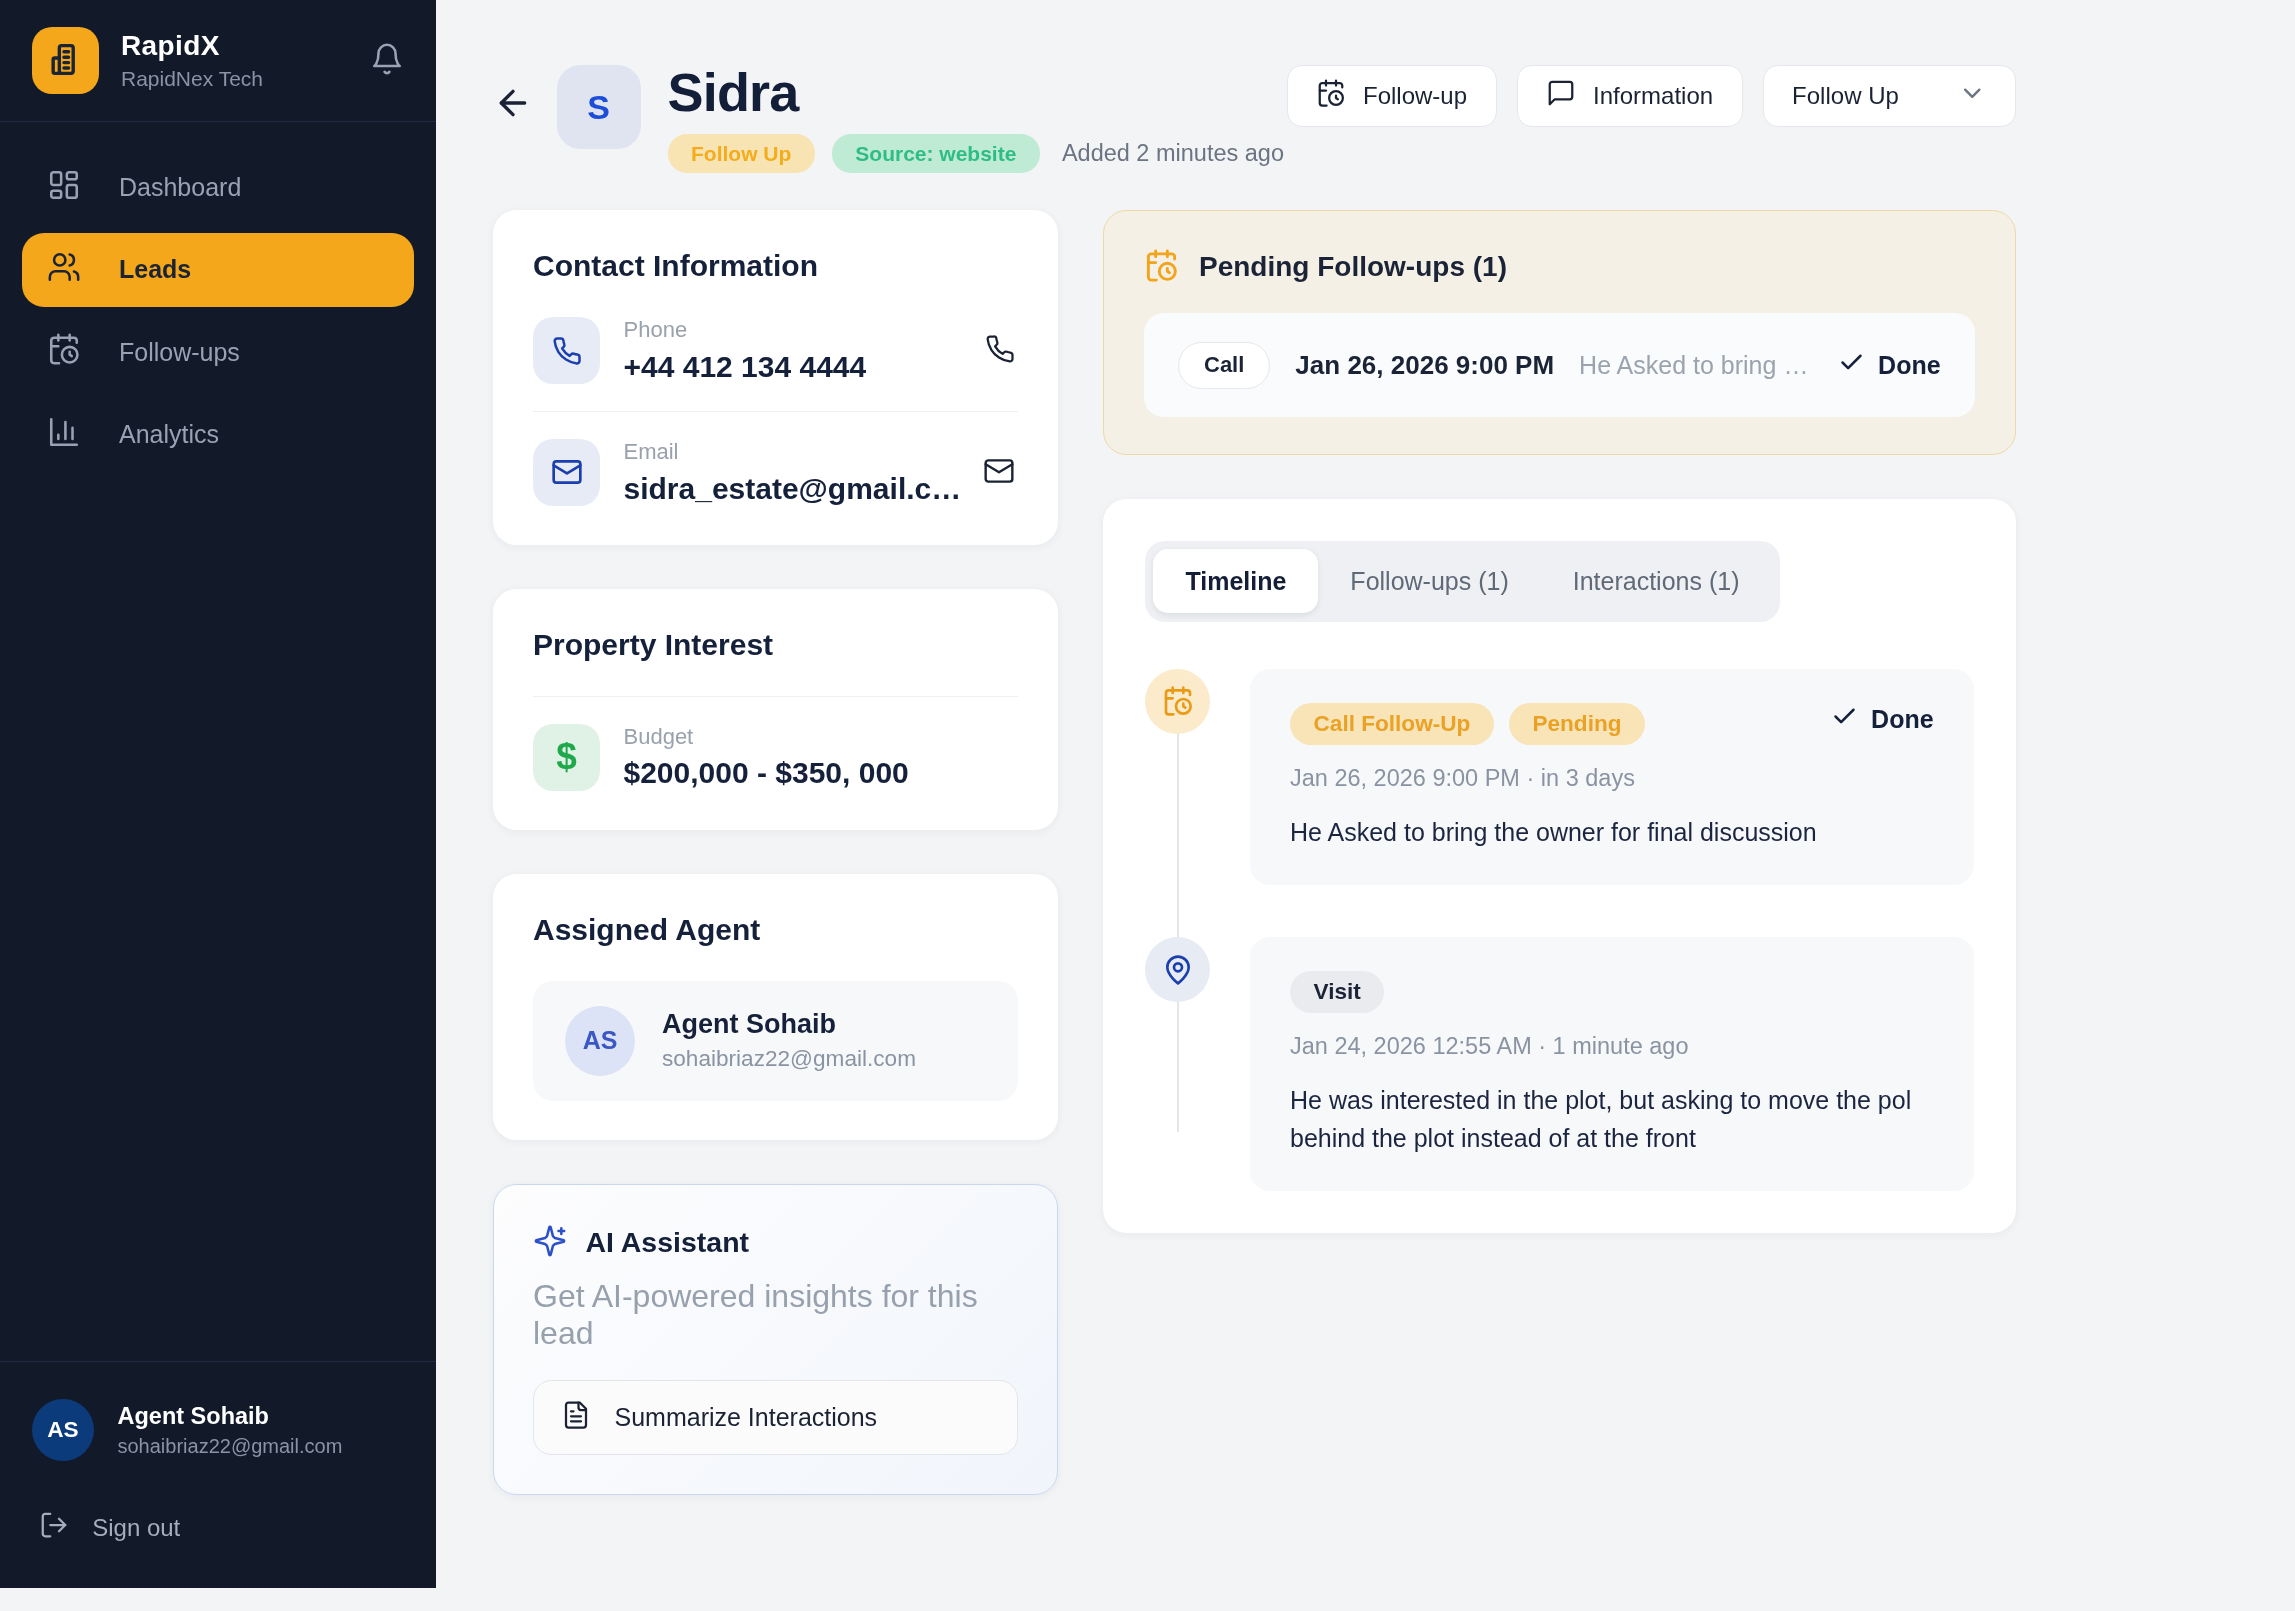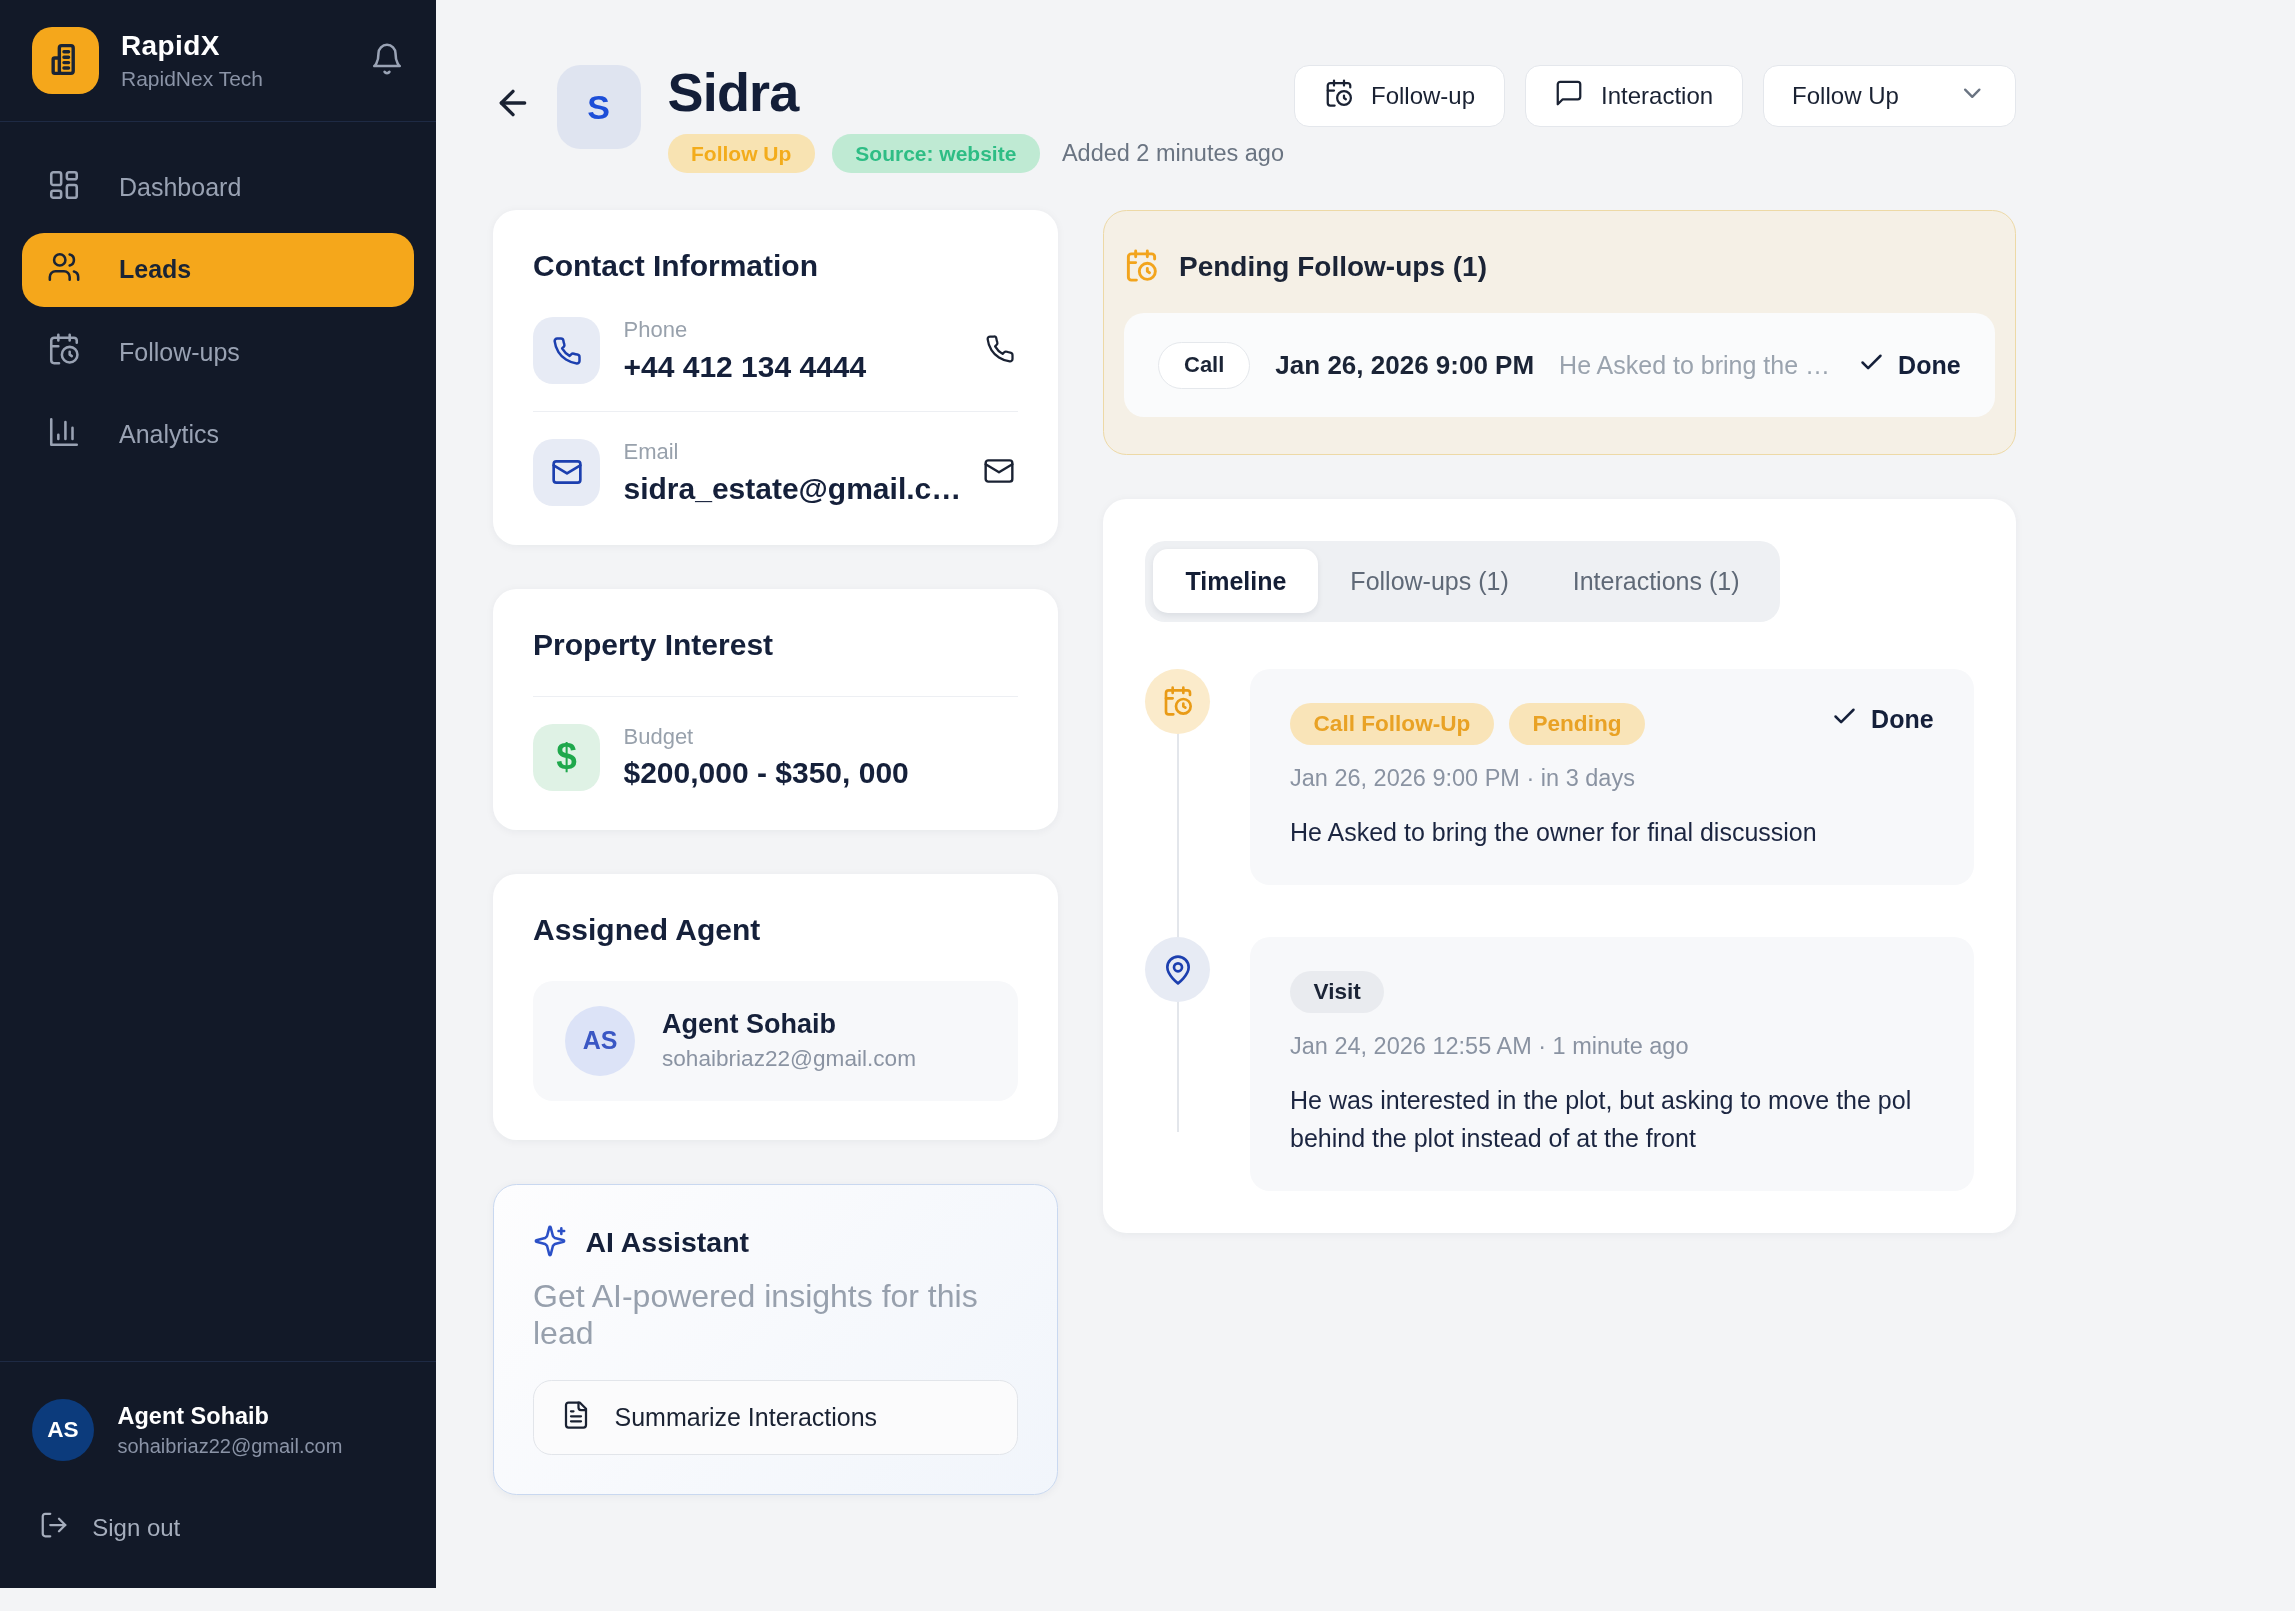--- a/index.html
+++ b/index.html
@@ -71,21 +71,21 @@
 
   .ai-card { border:0.8px solid #C9D8F0; background:linear-gradient(135deg,#FDFDFE,#F1F5FB); padding:39px; }
   .ai-title-row { display:flex; align-items:center; gap:18.4px; color:#2B50C7; }
   .ai-title { font-size:28.5px; font-weight:bold; color:#15203A; }
   .ai-sub { font-size:32px; color:#97A0AD; margin:17px 0 28.5px; }
   .ai-btn { width:100%; height:75px; display:flex; align-items:center; gap:23.5px; padding:0 27px; background:#FBFBFC;
             border:0.8px solid #E2E5EA; border-radius:18.4px; font-size:25px; color:#1A2233; cursor:pointer; font-family:inherit; }
   .ai-btn + .ai-btn { margin-top:18.4px; }
 
   
-  .pending-card { background:#F5F0E6; border:1.7px solid #EDD9A6; border-radius:23.5px; padding:37px 20px; }
+  .pending-card { background:#F5F0E6; border:1.7px solid #EDD9A6; border-radius:23.5px; padding:37px 40px; }
   .pending-title-row { display:flex; align-items:center; gap:20px; margin-bottom:27px; }
   .pending-title { font-size:28px; font-weight:bold; color:#1B2436; }
   .cal-orange { color:#F2A41D; }
   .pending-item { background:#FAFBFC; border-radius:20px; padding:28.5px 34px; display:flex; align-items:center; gap:25px; }
   .call-pill { height:47px; display:inline-flex; align-items:center; padding:0 25px; background:#FFFFFF; border:0.8px solid #E5E8EC;
                border-radius:23.5px; font-size:22px; font-weight:bold; color:#1B2436; flex-shrink:0; }
   .pending-date { font-size:26px; font-weight:bold; color:#1B2436; white-space:nowrap; }
   .pending-note { font-size:25px; color:#9AA3AE; flex:1; min-width:0; white-space:nowrap; overflow:hidden; text-overflow:ellipsis; }
   .done-btn { display:inline-flex; align-items:center; gap:13.4px; background:none; border:none; font-size:25px; font-weight:bold;
               color:#15203A; cursor:pointer; font-family:inherit; flex-shrink:0; }
@@ -238,21 +238,21 @@
               </svg>
           </span>
           <span>Follow-up</span>
         </button>
         <button class="hbtn">
           <span>
             <svg width="30" height="30" viewBox="0 0 24 24" fill="none" stroke="currentColor" stroke-width="1.8" stroke-linecap="round" stroke-linejoin="round">
                 <path d="M21 15a2 2 0 0 1-2 2H7l-4 4V5a2 2 0 0 1 2-2h14a2 2 0 0 1 2 2z"></path>
               </svg>
           </span>
-          <span>Interaction</span>
+          <span>Information</span>
         </button>
         <button class="hbtn hselect">
           <span>Follow Up</span>
           <span class="chev">
             <svg width="28.5" height="28.5" viewBox="0 0 24 24" fill="none" stroke="currentColor" stroke-width="2" stroke-linecap="round" stroke-linejoin="round">
                 <path d="m6 9 6 6 6-6"></path>
               </svg>
           </span>
         </button>
       </div>

